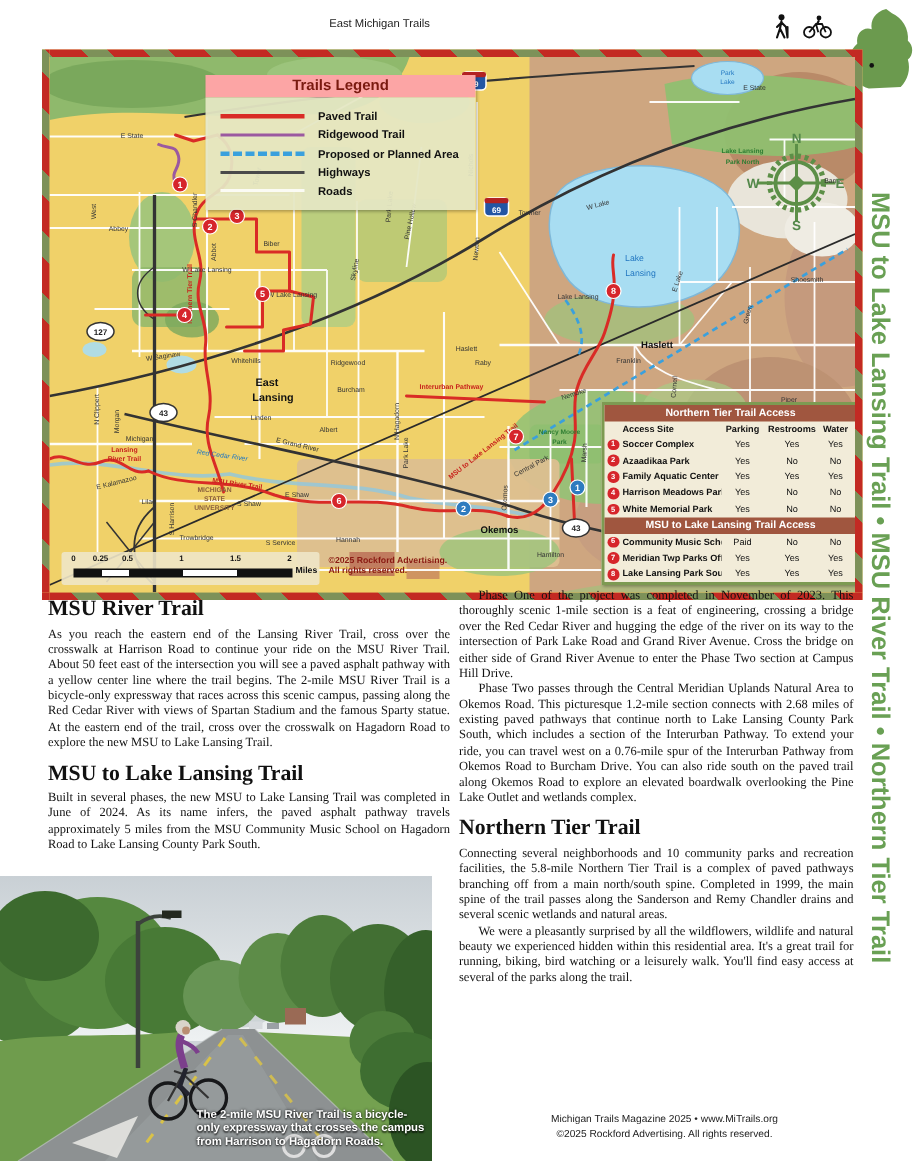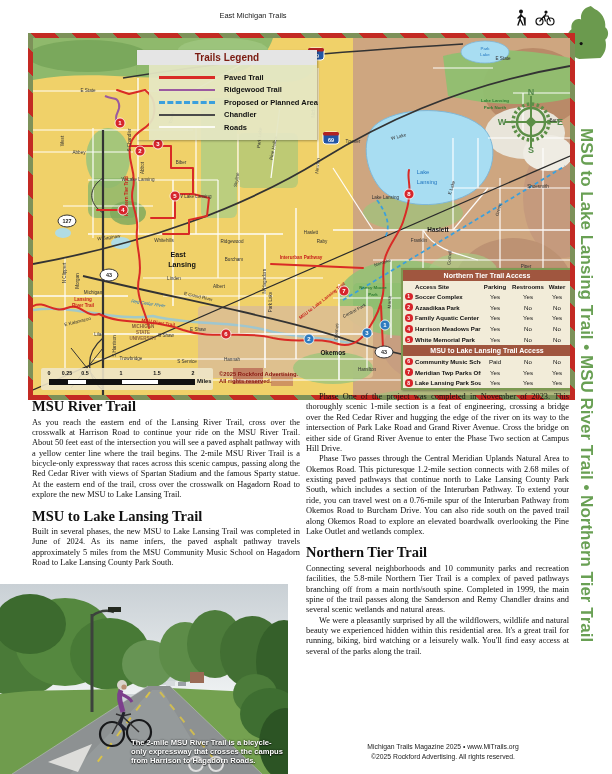--- a/index.html
+++ b/index.html
@@ -24,22 +24,22 @@
   .l-trail{font-size:4.6px;font-weight:bold;fill:#c8231d}
   .l-river{font-size:4.6px;font-style:italic;fill:#2277c1}
   .l-campus{font-size:4.5px;font-weight:bold;fill:#8a5f3c}
   .mk-txt{font-size:6px;font-weight:bold;fill:#fff;text-anchor:middle}
   .sh-u{font-size:5.4px;font-weight:bold;fill:#222;text-anchor:middle}
   .sh-i{font-size:5.4px;font-weight:bold;fill:#fff;text-anchor:middle}
   .cmp{font-size:9px;font-weight:bold;fill:#53884a;text-anchor:middle;font-family:"Liberation Serif",serif}
 
   
   #legend{position:absolute;left:104px;top:12px;width:180px;box-shadow:1px 1px 2px rgba(0,0,0,.3);}
-  .legend-hd{background:#e5e5e5;color:#7a1a10;font-family:"Liberation Sans",sans-serif;font-weight:bold;font-size:10px;text-align:center;padding:2px 0;}
-  .legend-bd{background:rgba(228,231,195,.94);padding:4px 10px 5px;margin-left:12px;}
+  .legend-hd{background:#fca5a5;color:#7a1a10;font-family:"Liberation Sans",sans-serif;font-weight:bold;font-size:10px;text-align:center;padding:2px 0;}
+  .legend-bd{background:rgba(228,231,195,.94);padding:4px 10px 5px;}
   .lrow{display:flex;align-items:center;gap:9px;margin:3.5px 0;}
   .sw{width:56px;height:0;border-top:3px solid #000;flex:none;}
   .sw.paved{border-top-color:#d92b26}
   .sw.limestone{border-top-width:2.5px;border-top-color:#9b59a0}
   .sw.proposed{border-top-style:dashed;border-top-color:#3aa0dd}
   .sw.highway{border-top-width:2.5px;border-top-color:#4a4a4a}
   .sw.road{border-top-width:2.5px;border-top-color:#fbfbf4}
   .llabel{font-family:"Liberation Sans",sans-serif;font-size:7.5px;font-weight:bold;color:#111;white-space:nowrap;}
 
   
@@ -352,21 +352,21 @@
           <div class="lrow">
             <span class="sw limestone"></span>
             <span class="llabel">Ridgewood Trail</span>
           </div>
           <div class="lrow">
             <span class="sw proposed"></span>
             <span class="llabel">Proposed or Planned Area</span>
           </div>
           <div class="lrow">
             <span class="sw highway"></span>
-            <span class="llabel">Chandler</span>
+            <span class="llabel">Highways</span>
           </div>
           <div class="lrow">
             <span class="sw road"></span>
             <span class="llabel">Roads</span>
           </div>
         </div>
     </div>
 
     <div id="access-table">
         <div class="acc-hd">Northern Tier Trail Access</div>

